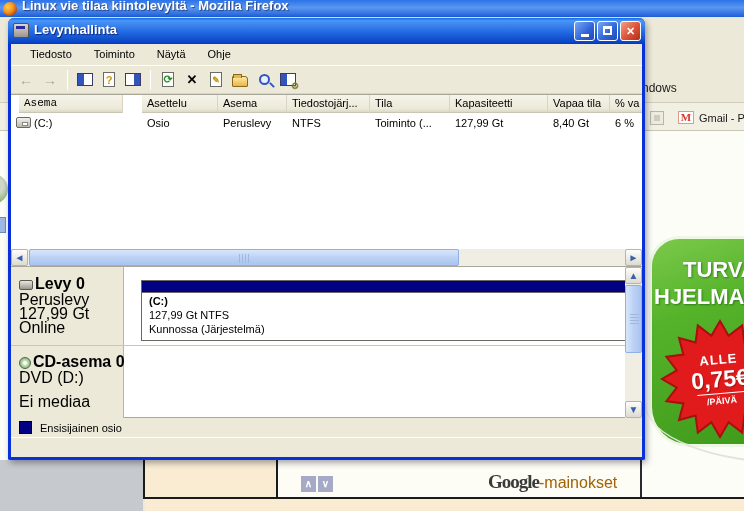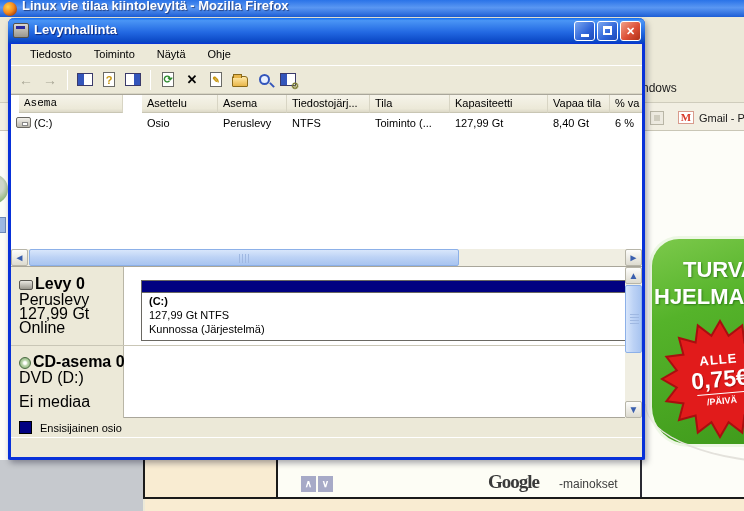--- a/index.html
+++ b/index.html
@@ -54,21 +54,21 @@
   .bot-cream { position:absolute; left:143px; top:458px; width:135px; height:40px; background:#F9ECD2;
     border-left:2px solid #1a1a1a; border-right:2px solid #1a1a1a; }
   .bot-white { position:absolute; left:280px; top:458px; width:360px; height:40px; background:#FDFDF5; }
   .bot-vline { position:absolute; left:640px; top:458px; width:2px; height:40px; background:#2a2a33; }
   .bot-hline { position:absolute; left:143px; top:497px; width:601px; height:2px; background:#1a1a1a; }
   .bot-cream2 { position:absolute; left:145px; top:499px; width:599px; height:12px; background:#F9ECD2; }
   .av-btn { position:absolute; top:476px; width:15px; height:16px; background:#A7AAC7; color:#fff;
     font-size:10px; font-weight:bold; text-align:center; line-height:16px; }
   .google-wrap { position:absolute; left:488px; top:471px; white-space:nowrap; }
   .google-word { font-family:"Liberation Serif", serif; font-size:19px; font-weight:bold; color:#3A3A3A; letter-spacing:-1px; }
-  .google-suffix { font-size:12px; color:#404040;margin-left:20px; }
+  .google-suffix { font-size:16px; color:#a16207; }
 
   
   .dm { position:absolute; left:8px; top:18px; width:637px; height:442px;
     border:3px solid #0831D9; border-top:none; border-radius:6px 6px 2px 2px;
     background:#ECE9D8; box-shadow:2px 3px 6px rgba(0,0,30,.35); }
   .dm-titlebar { position:relative; height:26px; margin:0 -3px; border-radius:6px 6px 0 0;
     background:linear-gradient(180deg,#0F6AF0 0%,#4A95F5 10%,#2268E2 55%,#0A47C4 92%,#0831D9 100%); }
   .dm-title-ico { position:absolute; left:5px; top:5px; width:16px; height:15px;
     background:linear-gradient(180deg,#DCD8D0,#9A968E); border:1px solid #55524C; border-radius:2px; }
   .dm-title-ico::after { content:""; position:absolute; left:2px; top:2px; width:9px; height:3px; background:#2a2aa0; }

